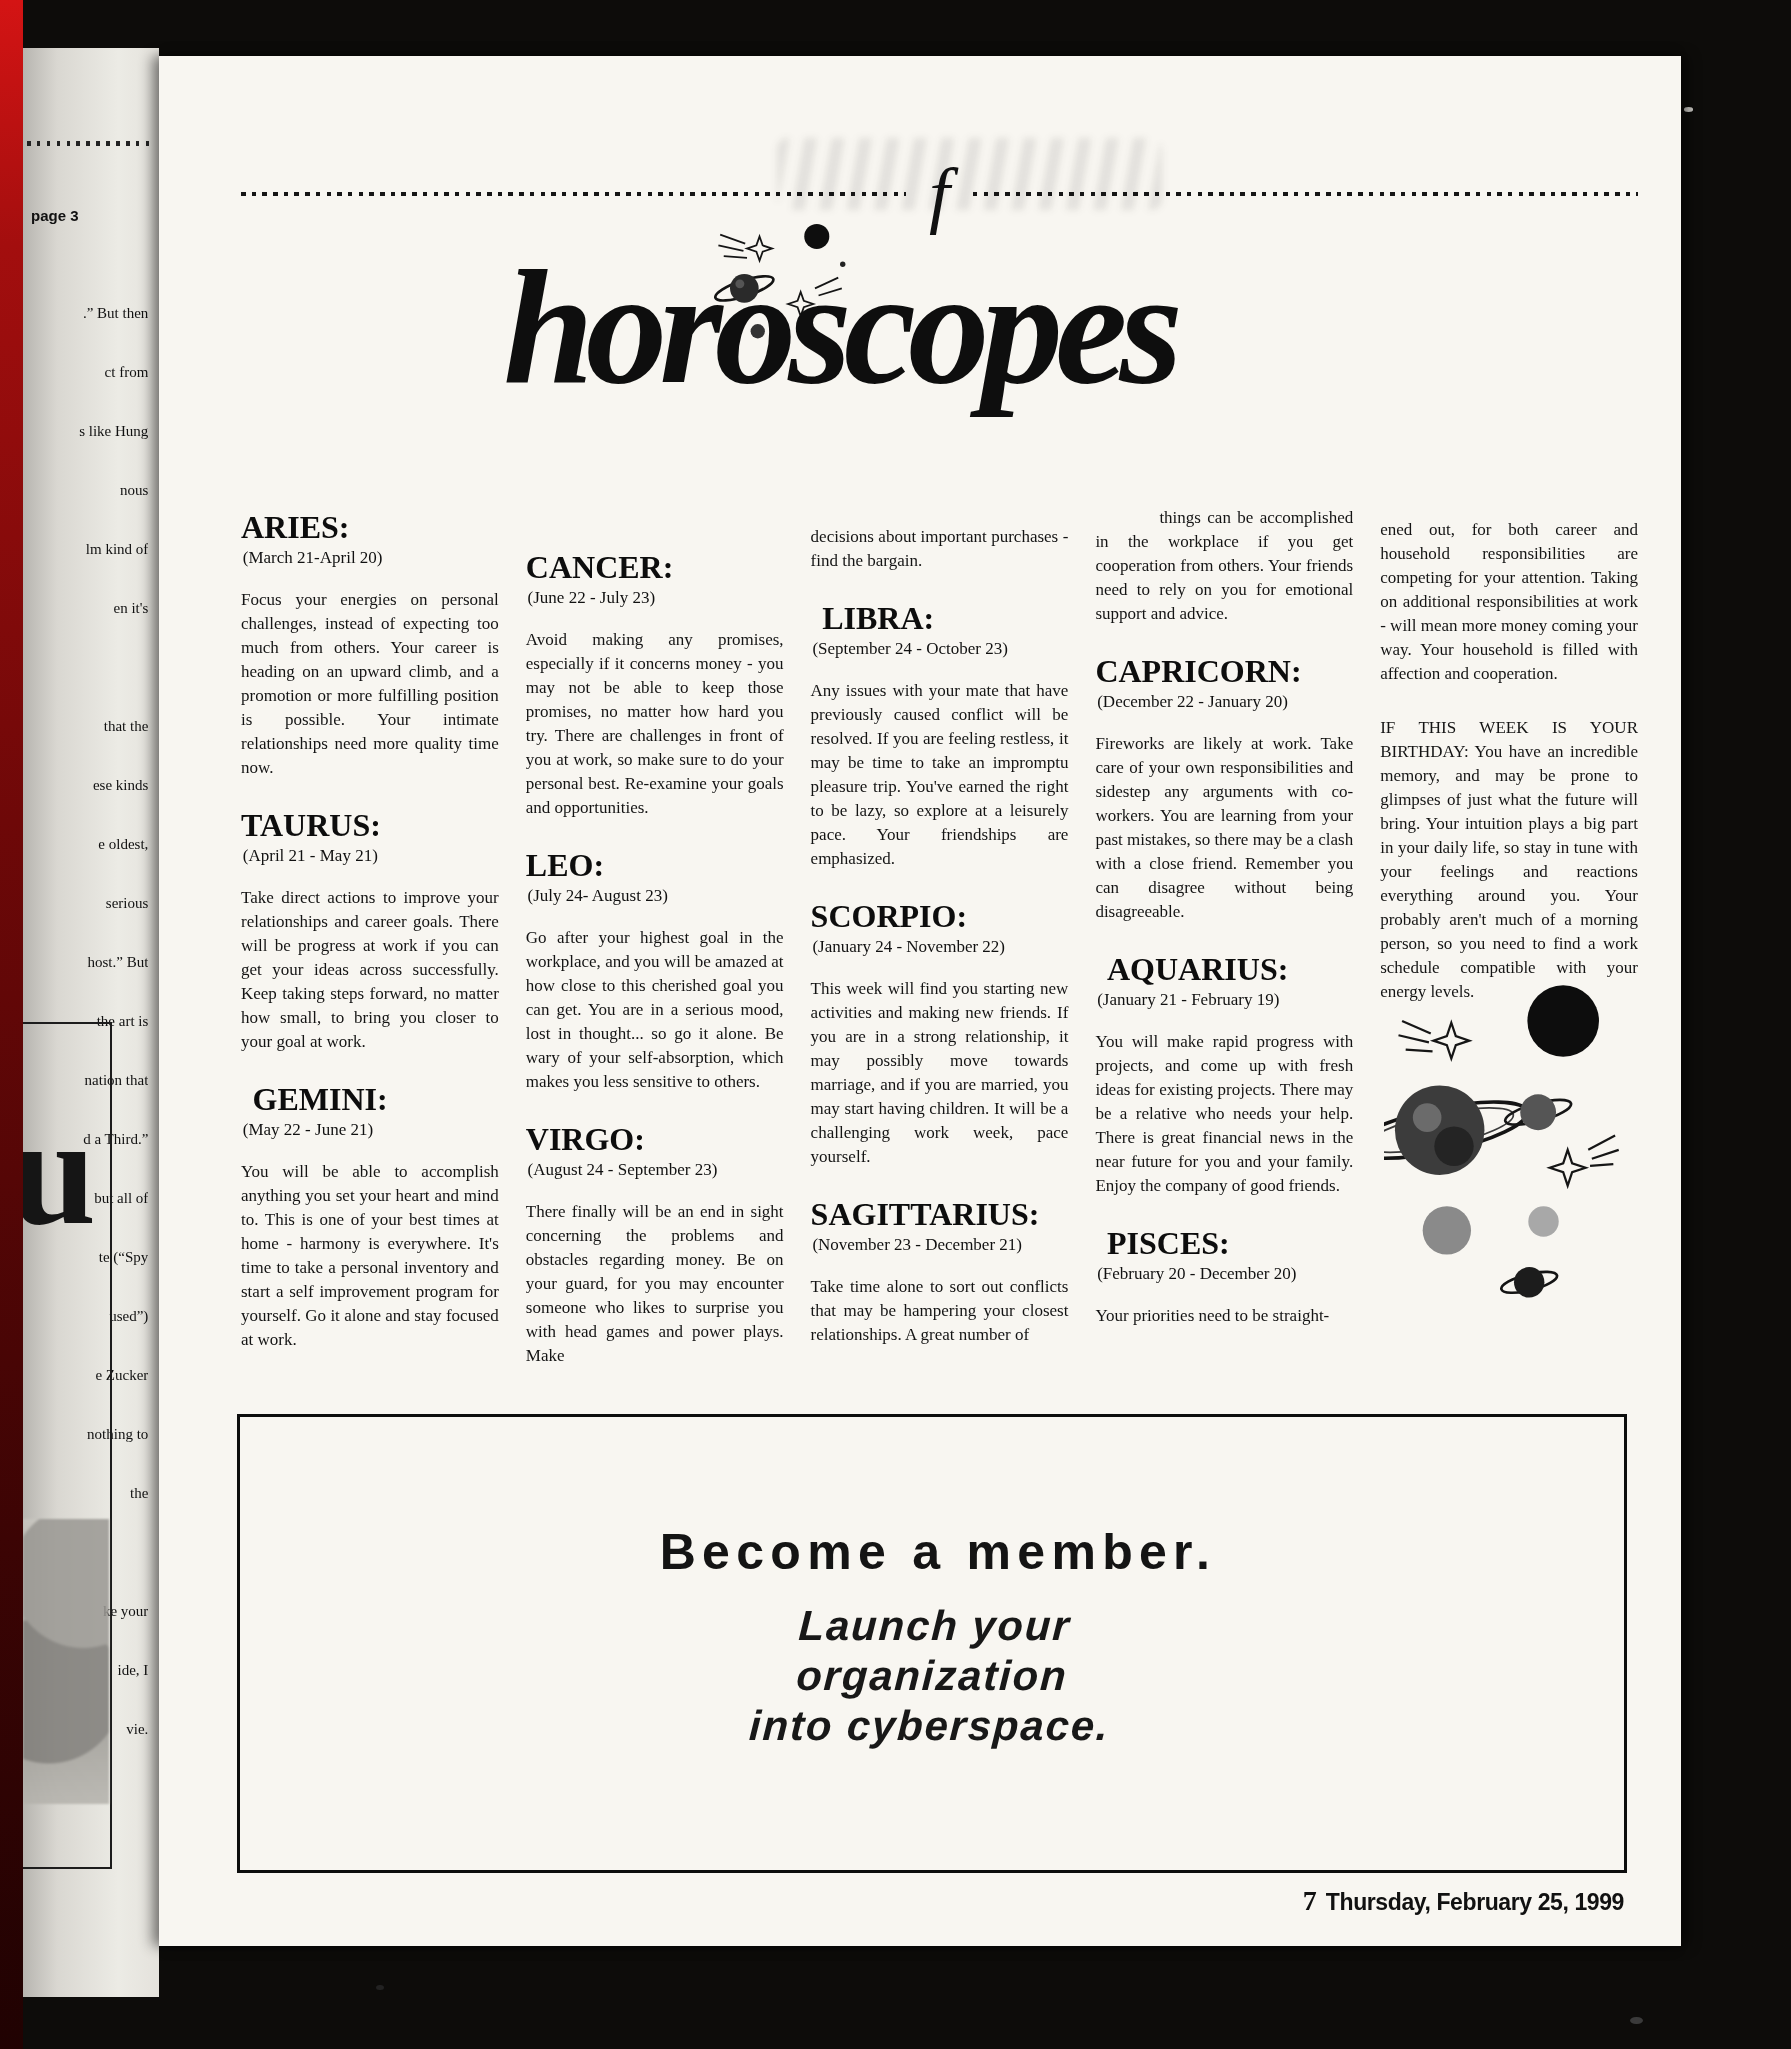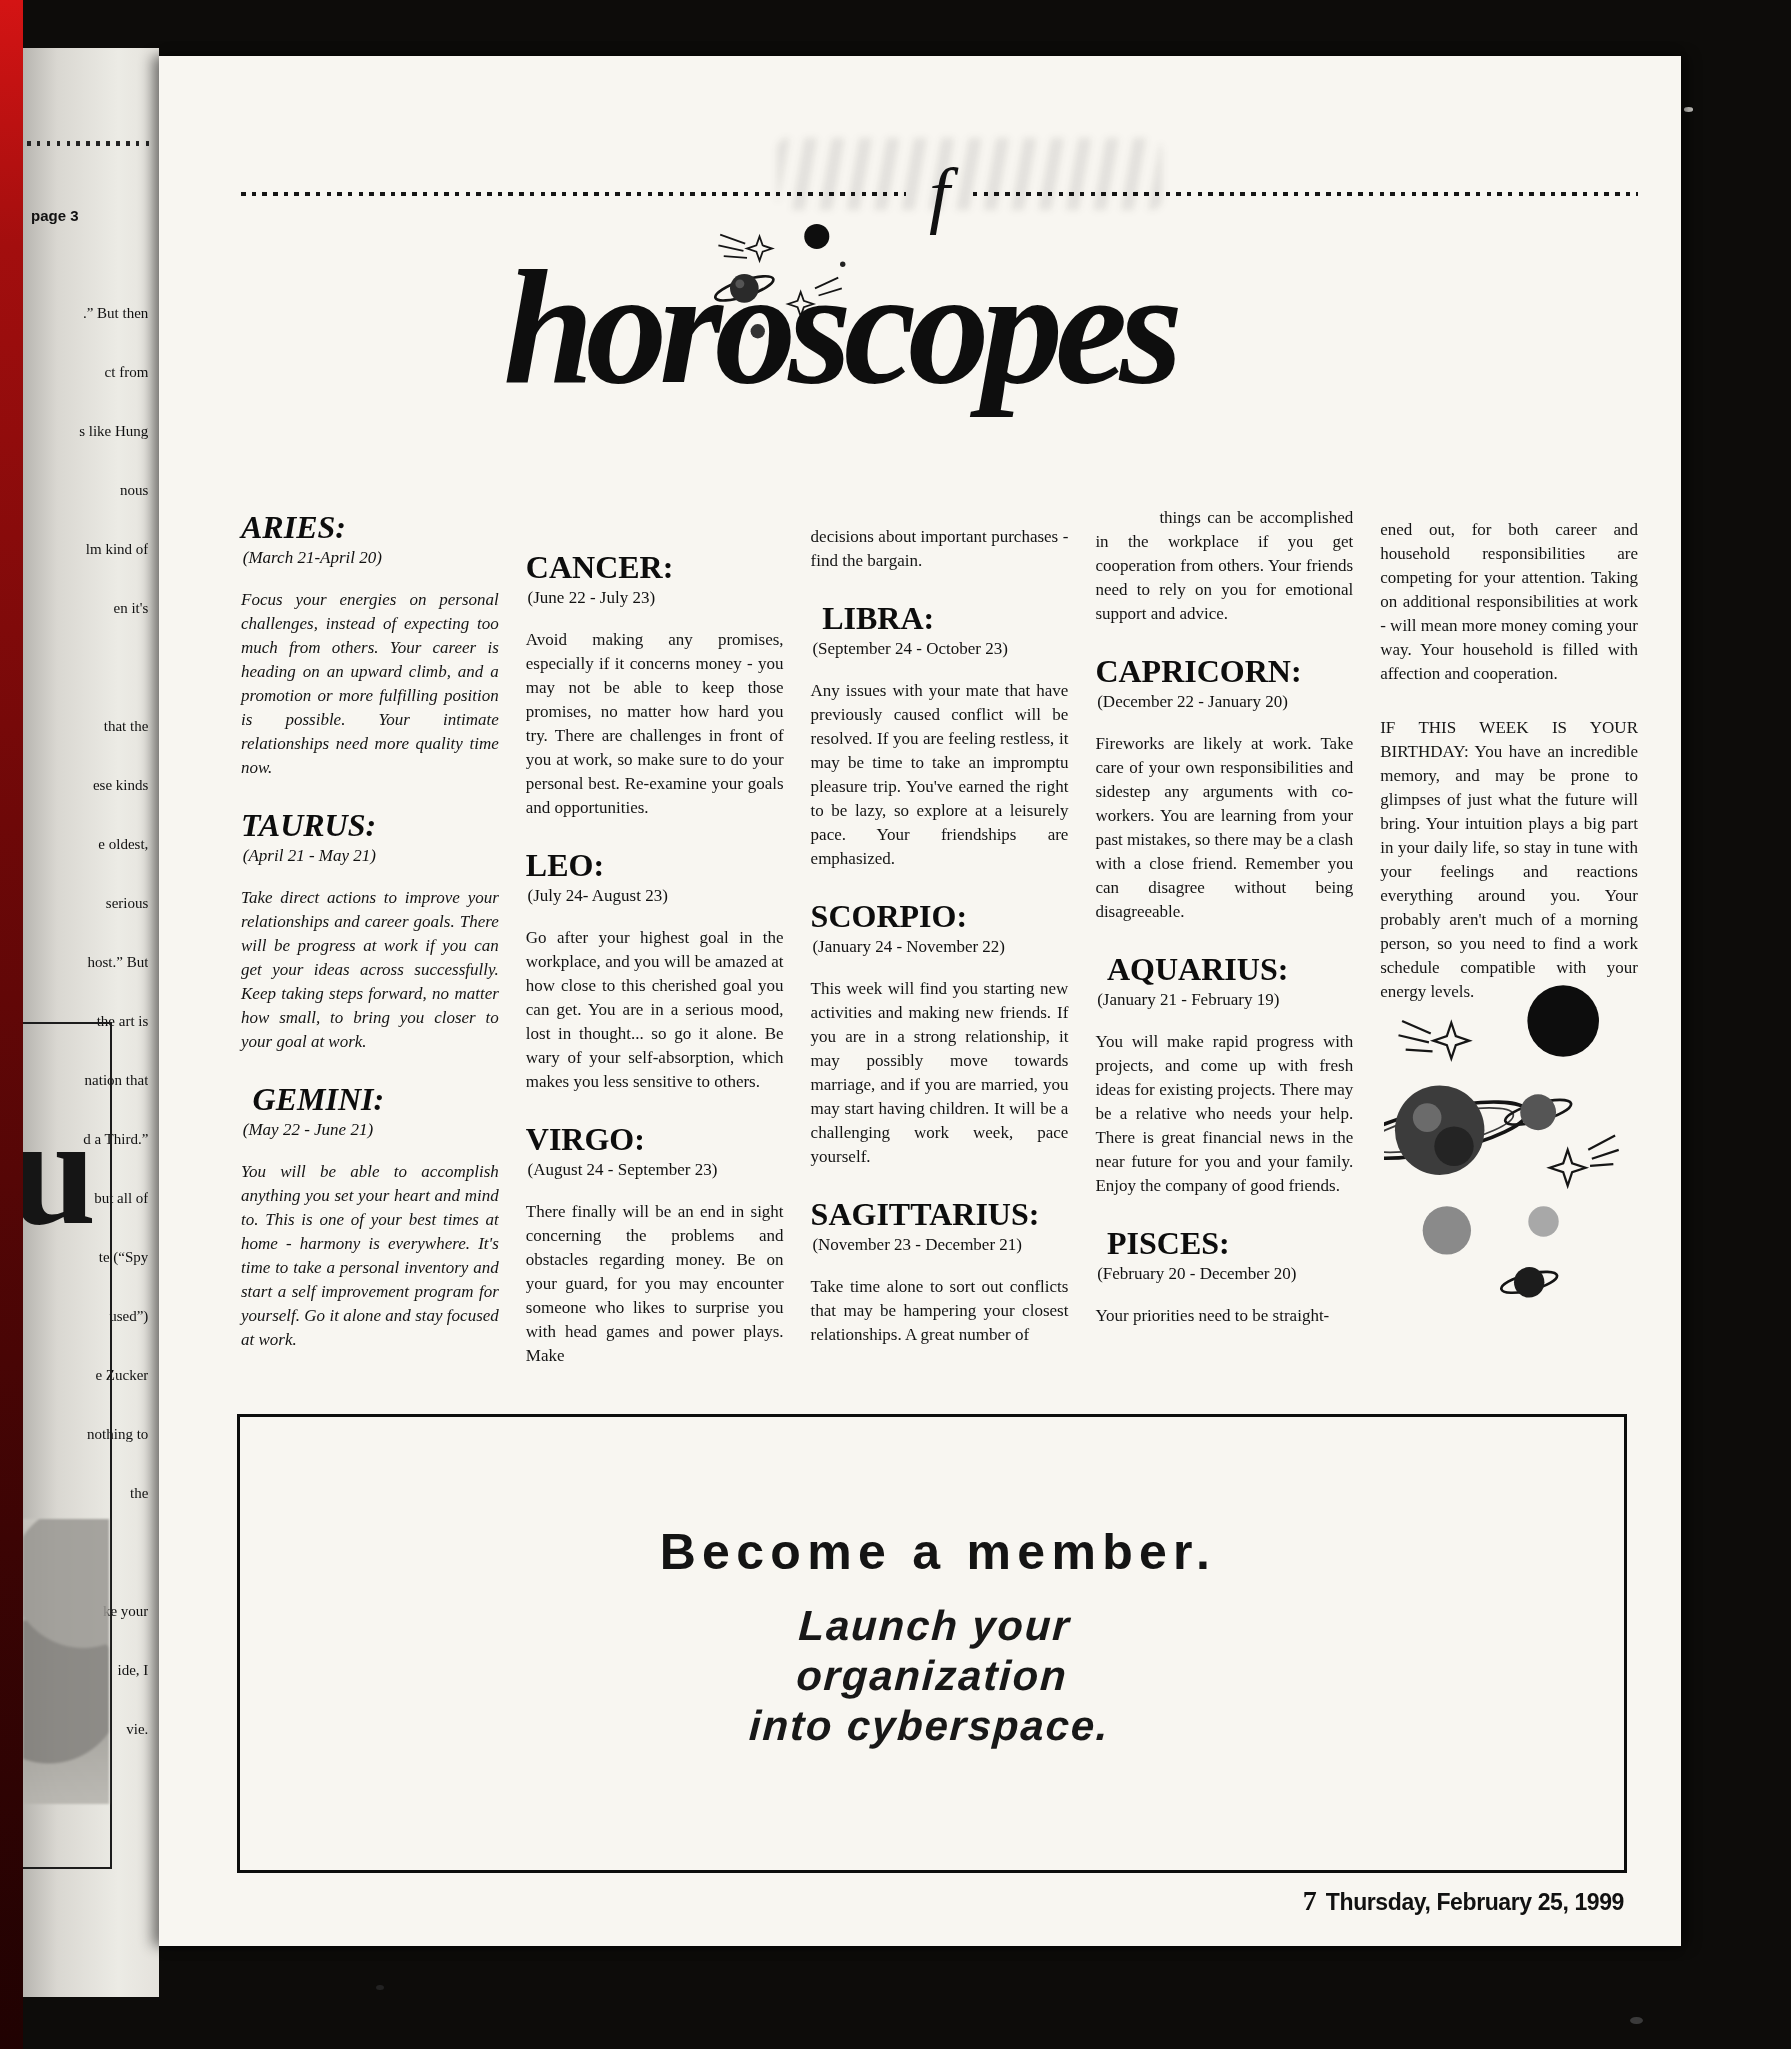--- a/index.html
+++ b/index.html
@@ -85,21 +85,21 @@
     color:#0e0e0e;
   }
   .ornament-top { position:absolute; left:545px; top:159px; }
 
   
   .cols {
     position:absolute; left:82px; top:446px; width:1397px;
     display:flex; gap:27px; align-items:flex-start;
   }
   .col { width:258px; }
-  .col-1 { margin-top:7.2px;font-style:italic; }
+  .col-1 { margin-top:7.2px; }
   .col-2 { margin-top:47px; }
   .col-3 { margin-top:23px; }
   .col-4 { margin-top:4px; }
   .col-5 { margin-top:16px; }
 
   .sign { margin-bottom:27px; }
   .sign-name {
     font-size:32px; line-height:36px; font-weight:bold; letter-spacing:0;
     color:#0d0d0d;
   }

